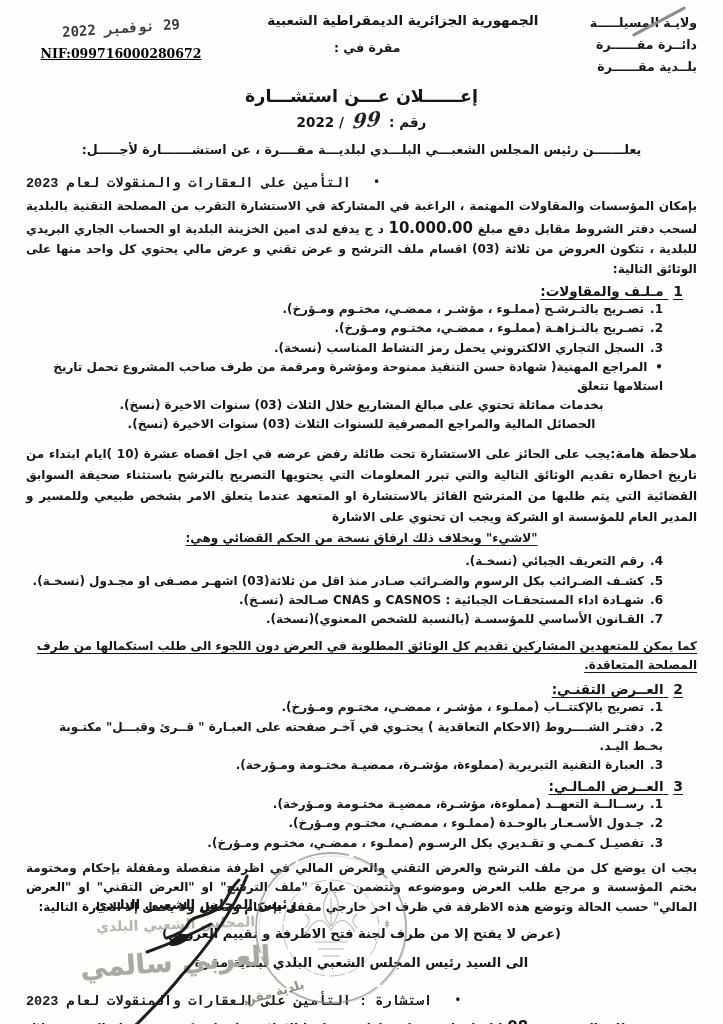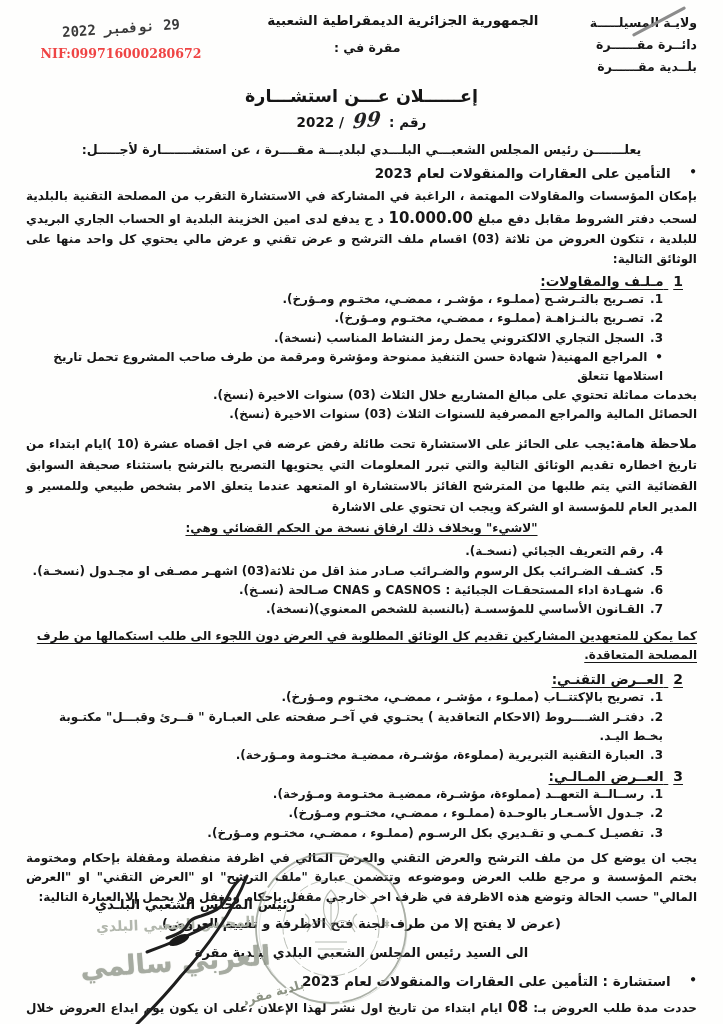--- a/index.html
+++ b/index.html
@@ -15,47 +15,47 @@
   .hdr{display:flex;justify-content:space-between;align-items:flex-start;}
   .hdr-right{font-size:12.5px;line-height:1.75;text-align:right;white-space:nowrap;}
   .hdr-center{flex:1;text-align:center;font-size:13.5px;}
   .hdr-center .place{ text-align:left;padding-left:118px;margin-top:12px;font-size:12.5px;}
   .hdr-left{width:190px;text-align:center;}
   .date-stamp{
     display:inline-block;transform:rotate(-4deg);
     font-family:"DejaVu Sans Mono","DejaVu Sans",monospace;
     font-size:14px;color:#3a3a3a;font-weight:700;letter-spacing:1px;margin-top:8px;
   }
-  .nif{direction:ltr;font-family:"DejaVu Serif",serif;font-size:12.5px;margin-top:10px;color:#ef4444;}
+  .nif{direction:ltr;font-family:"DejaVu Serif",serif;font-size:12.5px;margin-top:10px;color:#000000;text-decoration:underline;}
   .pen-mark{position:absolute;top:20px;right:34px;width:60px;height:3px;background:#8c8c8c;
     transform:rotate(-28deg);border-radius:2px;}
 
   
   .main-title{text-align:center;font-size:17.5px;font-weight:900;margin-top:8px;letter-spacing:.5px;}
   .num-line{text-align:center;font-size:13.5px;margin-top:2px;}
   .hand-num{display:inline-block;font-family:"DejaVu Serif",serif;font-style:italic;
     font-size:20px;transform:rotate(-6deg) skewX(-10deg);margin:0 4px;color:#222;}
   .announce{text-align:center;font-size:12.6px;margin-top:10px;}
 
-  .bullet-line{text-align:right;font-weight:900;font-size:13.5px;margin-top:8px;}
+  .bullet-line{text-align:left;font-weight:900;font-size:13.5px;margin-top:17px;font-family:Liberation Mono, monospace;}
   .bullet-line .b{margin-left:14px;font-size:12px;vertical-align:2px;}
 
   .para{text-align:justify;line-height:1.62;margin:6px 0 4px 0;}
   .big-num{font-size:15px;}
 
   .sec-head{margin:3px 14px 1px 0;font-size:13.5px;}
   .sec-head .u{text-decoration:underline;text-underline-offset:3px;}
   .sec-head .sn{margin-left:5px;font-size:14px;}
 
   .li{margin:0 34px 0 0;line-height:1.6;}
   .li .n{margin-left:6px;}
 
   .refs{margin-right:34px;line-height:1.6;}
   .refs .b{margin-left:8px;}
-  .center-line{line-height:1.6;}
+  .center-line{text-align:center;line-height:1.6;}
 
   .note{text-underline-offset:3px;line-height:1.75;margin:8px 0 0 0;text-align:justify;}
   .note-label{font-size:12.8px;}
   .note-last{text-align:center;text-decoration:underline;text-underline-offset:3px;line-height:1.7;margin-bottom:4px;}
 
   .allowance{text-decoration:underline;text-underline-offset:3px;margin:8px 0 6px 0;line-height:1.6;}
 
   .addr{text-align:center;font-size:13px;line-height:1.75;margin-top:6px;}
 
   

